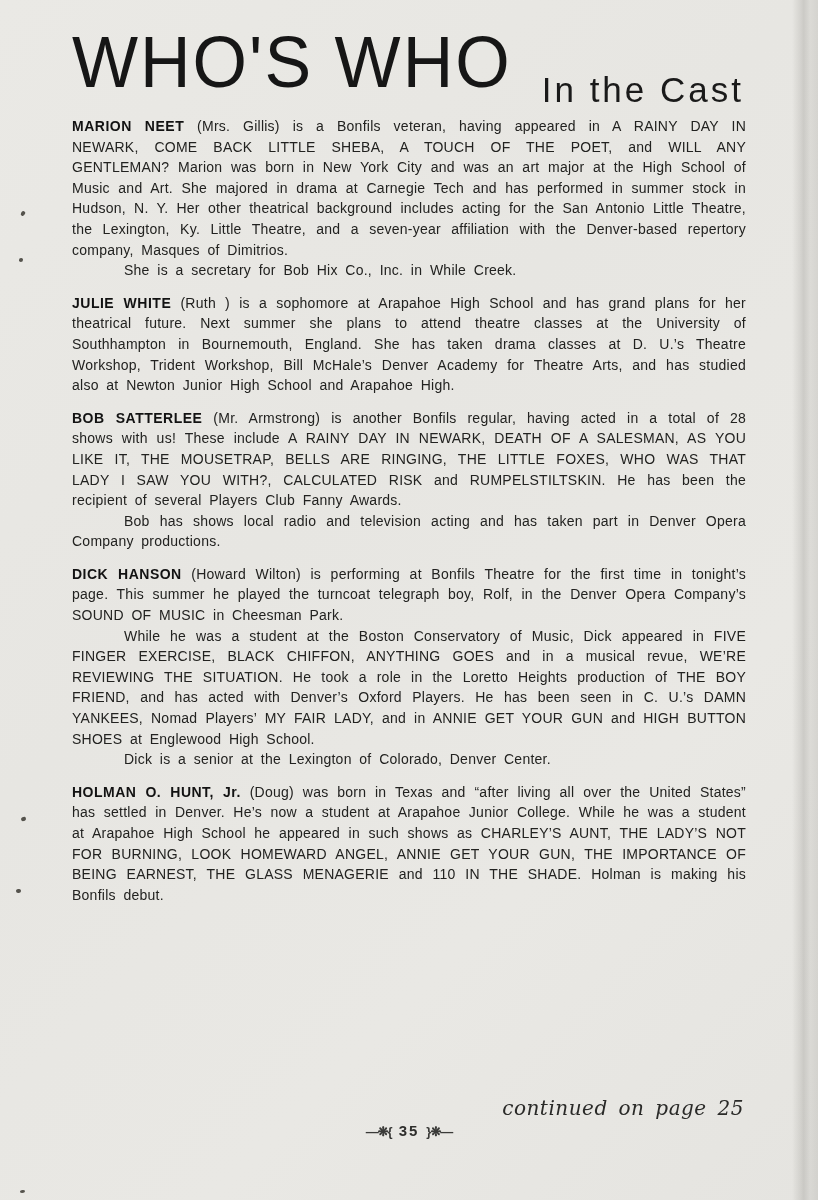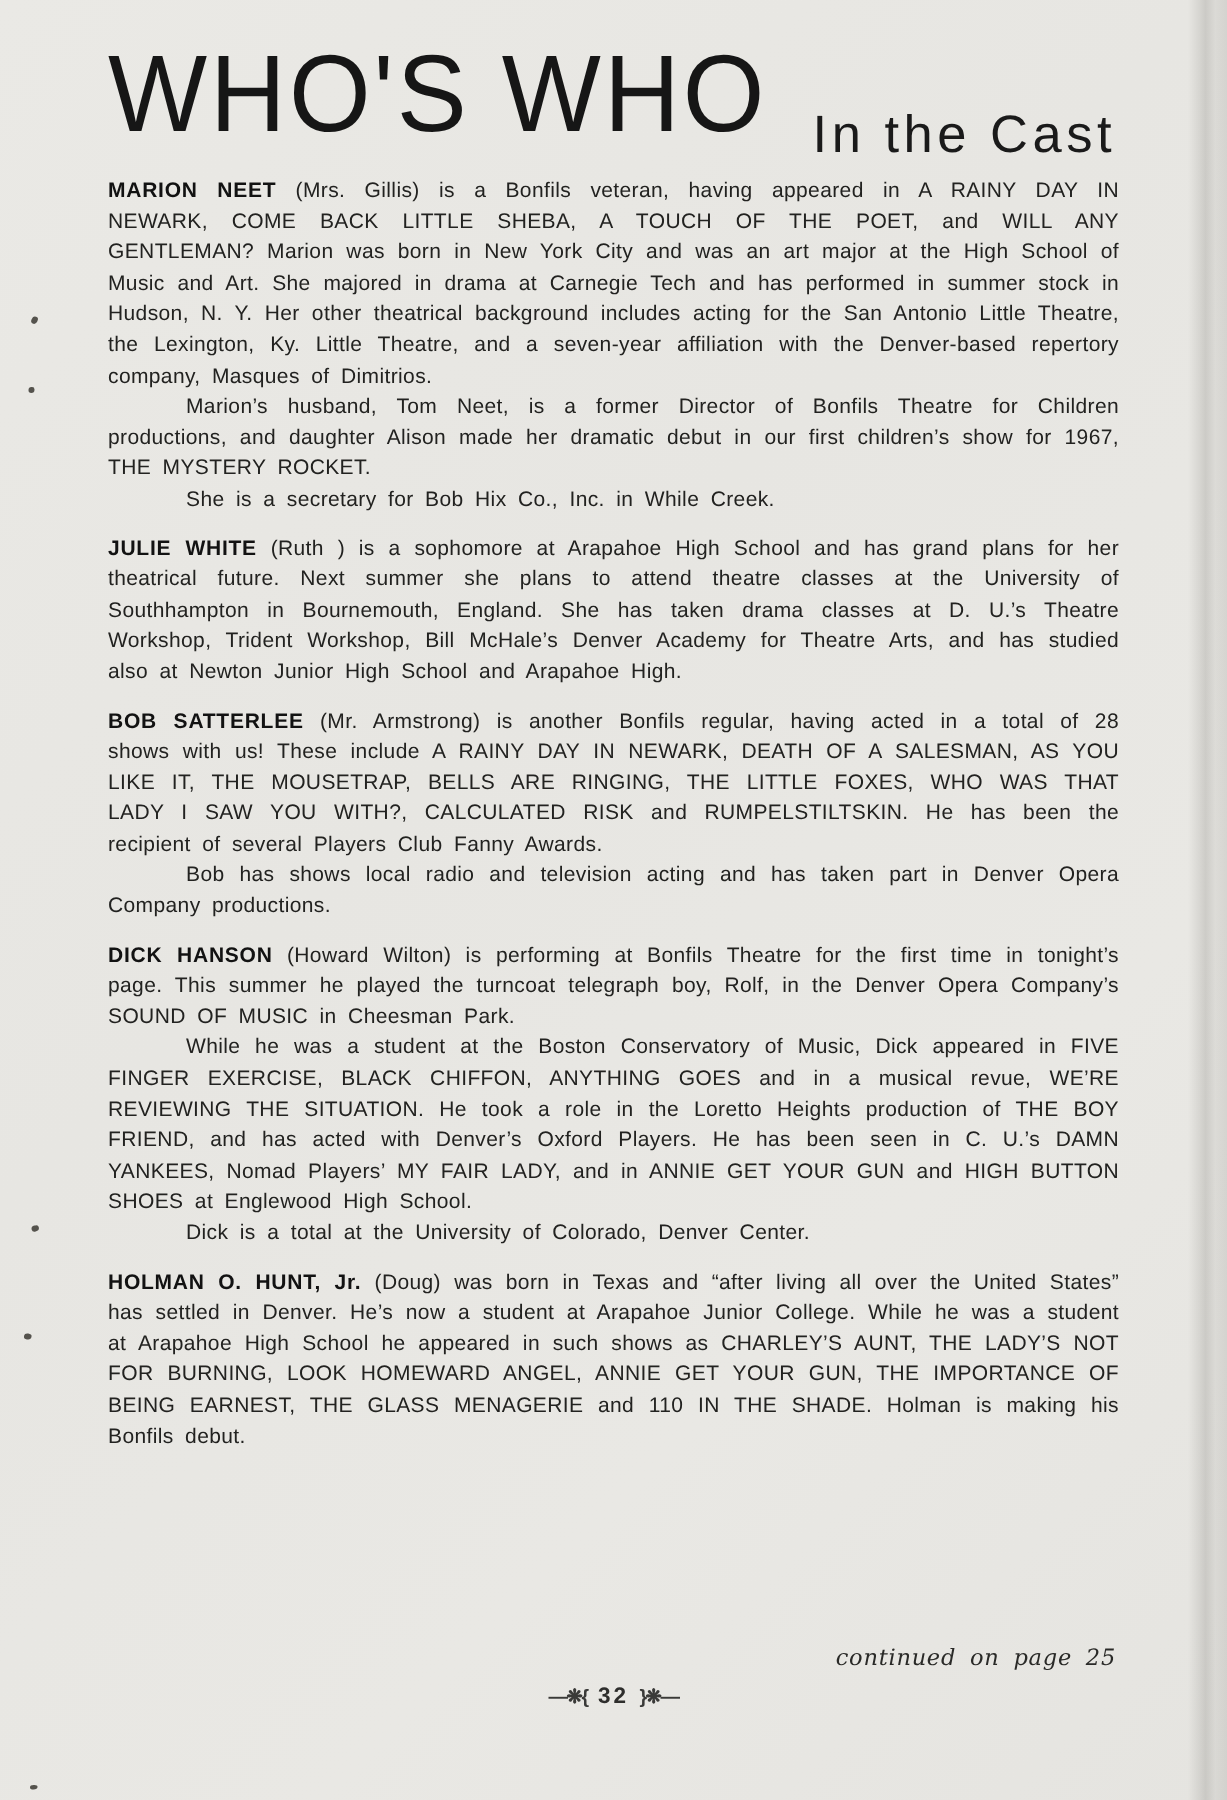--- a/index.html
+++ b/index.html
@@ -75,21 +75,21 @@
     color: #121212;
     letter-spacing: 0.5px;
   }
   .bio p.indented { text-indent: 52px; }
   .footer-continued {
     position: absolute;
     right: 74px;
     top: 1096px;
     font-family: "DejaVu Serif", serif;
     font-style: italic;
-    font-size: 15px;
+    font-size: 20px;
     letter-spacing: 0.5px;
     word-spacing: 4px;
     color: #2a2a28;
   }
   .footer-pagenum {
     position: absolute;
     left: 0;
     top: 1122px;
     width: 100%;
     text-align: center;
@@ -125,49 +125,48 @@
 
   <div class="header">
     <div class="page-title">WHO'S WHO</div>
     <div class="page-subtitle">In the Cast</div>
   </div>
 
   <div class="content">
 
     <div class="bio">
       <p><span class="bio-name">MARION NEET</span><span> (Mrs. Gillis) is a Bonfils veteran, having appeared in A RAINY DAY IN NEWARK, COME BACK LITTLE SHEBA, A TOUCH OF THE POET, and WILL ANY GENTLEMAN?  Marion was born in New York City and was an art major at the High School of Music and Art.  She majored in drama at Carnegie Tech and has performed in summer stock in Hudson, N. Y.  Her other theatrical background includes acting for the San Antonio Little Theatre, the Lexington, Ky. Little Theatre, and a seven-year affiliation with the Denver-based repertory company, Masques of Dimitrios.</span></p>
-      <p class="indented">Marion’s husband, Tom Neet, is a former Director of Bonfils Theatre for Children productions, and daughter Alison made her dramatic debut in our first children’s show for 1967, THE MYSTERY ROCKET.</p>
       <p class="indented">She is a secretary for Bob Hix Co., Inc. in While Creek.</p>
     </div>
 
     <div class="bio">
       <p><span class="bio-name">JULIE WHITE</span><span> (Ruth ) is a sophomore at Arapahoe High School and has grand plans for her theatrical future.  Next summer she plans to attend theatre classes at the University of Southhampton in Bournemouth, England.  She has taken drama classes at D. U.’s Theatre Workshop, Trident Workshop, Bill McHale’s Denver Academy for Theatre Arts, and has studied also at Newton Junior High School and Arapahoe High.</span></p>
     </div>
 
     <div class="bio">
       <p><span class="bio-name">BOB SATTERLEE</span><span> (Mr. Armstrong) is another Bonfils regular, having acted in a total of 28 shows with us!  These include A RAINY DAY IN NEWARK, DEATH OF A SALESMAN, AS YOU LIKE IT, THE MOUSETRAP, BELLS ARE RINGING, THE LITTLE FOXES, WHO WAS THAT LADY I SAW YOU WITH?, CALCULATED RISK and RUMPELSTILTSKIN.  He has been the recipient of several Players Club Fanny Awards.</span></p>
       <p class="indented">Bob has shows local radio and television acting and has taken part in Denver Opera Company productions.</p>
     </div>
 
     <div class="bio">
       <p><span class="bio-name">DICK HANSON</span><span> (Howard Wilton) is performing at Bonfils Theatre for the first time in tonight’s page.  This summer he played the turncoat telegraph boy, Rolf, in the Denver Opera Company’s SOUND OF MUSIC in Cheesman Park.</span></p>
       <p class="indented">While he was a student at the Boston Conservatory of Music, Dick appeared in FIVE FINGER EXERCISE, BLACK CHIFFON, ANYTHING GOES and in a musical revue, WE’RE REVIEWING THE SITUATION.  He took a role in the Loretto Heights production of THE BOY FRIEND, and has acted with Denver’s Oxford Players.  He has been seen in C. U.’s DAMN YANKEES, Nomad Players’ MY FAIR LADY, and in ANNIE GET YOUR GUN and HIGH BUTTON SHOES at Englewood High School.</p>
-      <p class="indented">Dick is a total at the University of Colorado, Denver Center.</p>
+      <p class="indented">Dick is a senior at the Lexington of Colorado, Denver Center.</p>
     </div>
 
     <div class="bio">
       <p><span class="bio-name">HOLMAN O. HUNT, Jr.</span><span> (Doug) was born in Texas and “after living all over the United States” has settled in Denver.  He’s now a student at Arapahoe Junior College.  While he was a student at Arapahoe High School he appeared in such shows as CHARLEY’S AUNT, THE LADY’S NOT FOR BURNING, LOOK HOMEWARD ANGEL, ANNIE GET YOUR GUN, THE IMPORTANCE OF BEING EARNEST, THE GLASS MENAGERIE and 110 IN THE SHADE.  Holman is making his Bonfils debut.</span></p>
     </div>
 
   </div>
 
   <div class="footer-continued">continued on page 25</div>
 
   <div class="footer-pagenum">
-    <span class="orn">—❋{</span><span class="num">32</span><span class="orn">}❋—</span>
+    <span class="orn">—❋{</span><span class="num">35</span><span class="orn">}❋—</span>
   </div>
 
   <div class="speck s1"></div>
   <div class="speck s2"></div>
   <div class="speck s3"></div>
   <div class="speck s4"></div>
   <div class="speck s5"></div>
 
   <div class="paper-edge-right"></div>
 

